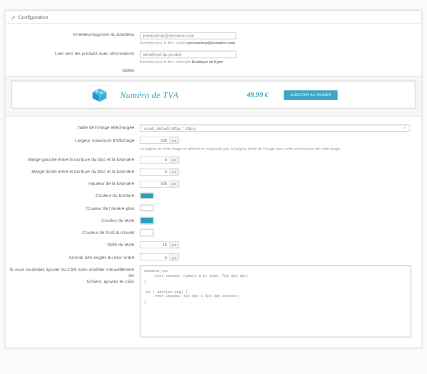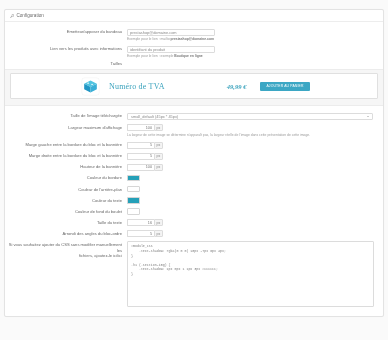--- a/index.html
+++ b/index.html
@@ -187,20 +187,21 @@
     flex: 0 0 19px;
     margin-left: 62px;
     display: flex;
     align-items: center;
     justify-content: center;
   }
   .promo-title {
     flex: 0 0 auto;
     margin-left: 9px;
     font-family: "Liberation Serif", serif;
+    font-style: italic;
     font-size: 8px;
     color: #3ba3bd;
     letter-spacing: 0.2px;
   }
   .promo-price {
     margin-left: 62px;
     font-family: "Liberation Serif", serif;
     font-style: italic;
     font-weight: bold;
     font-size: 6.6px;

